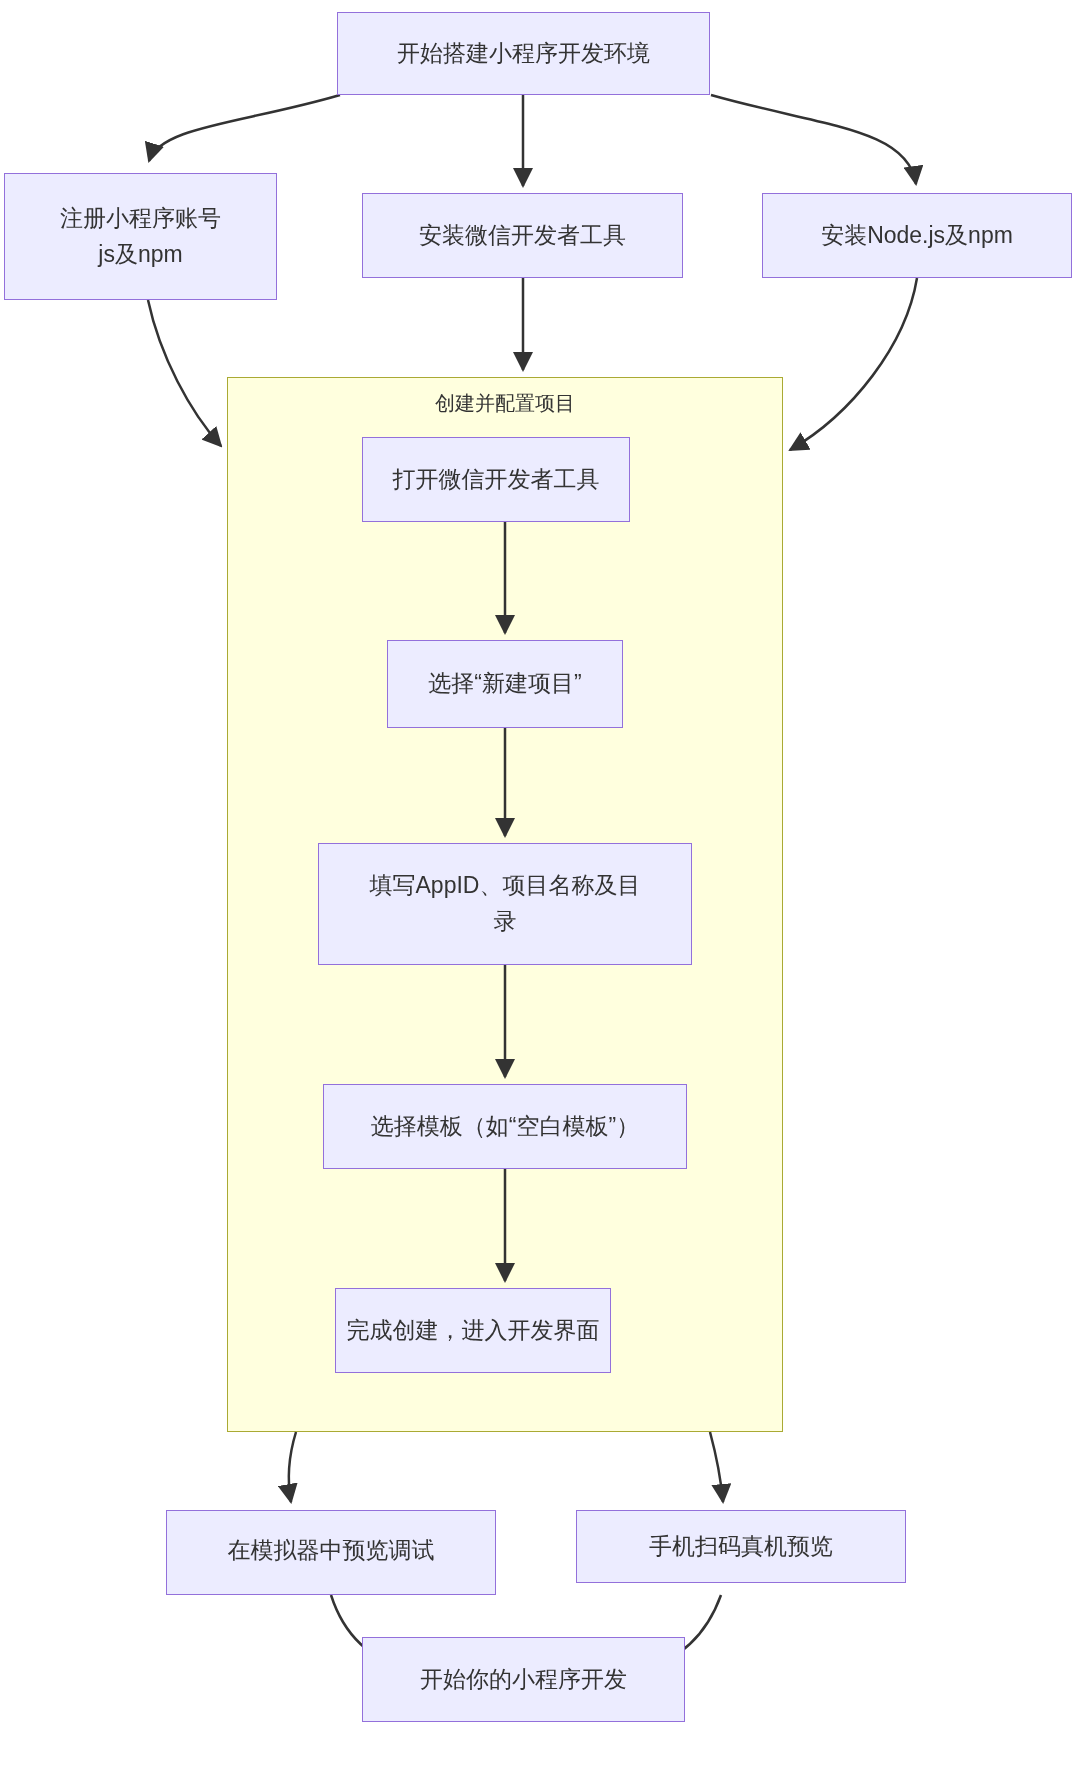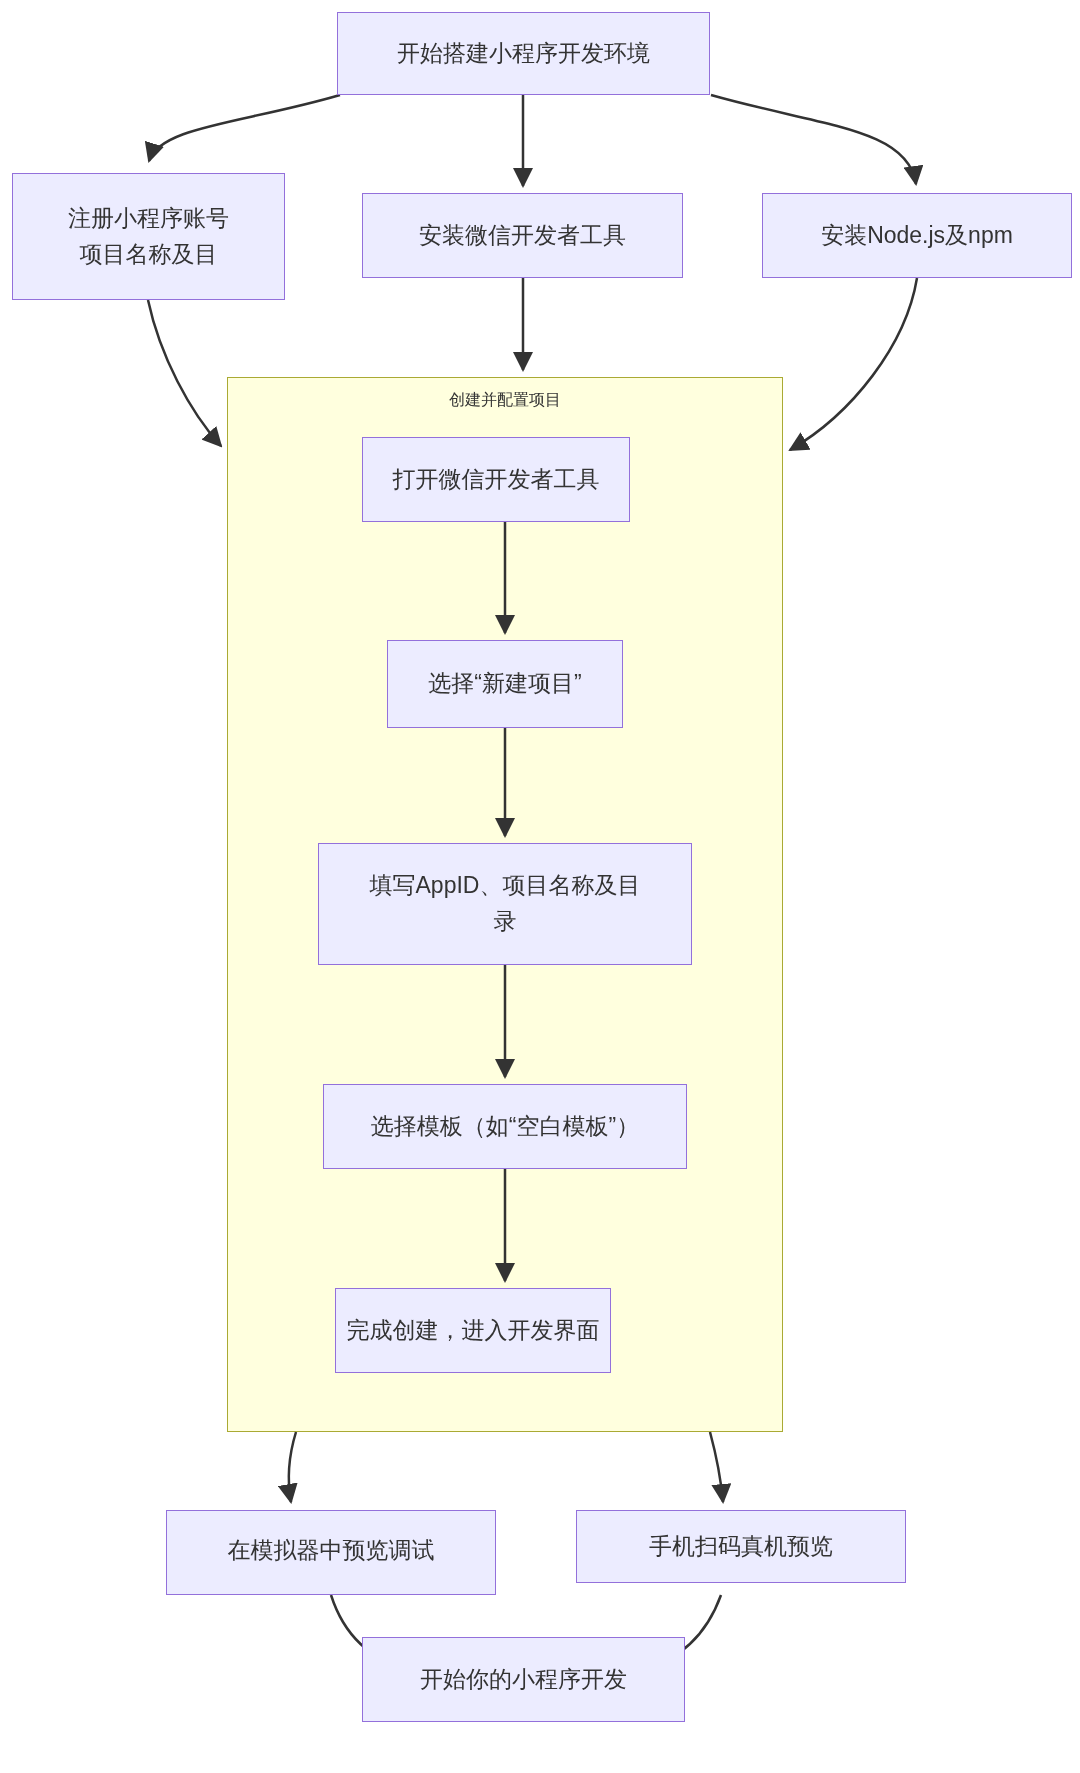--- a/index.html
+++ b/index.html
@@ -31,21 +31,21 @@
     position: absolute;
     background: #FFFFDE;
     border: 1.3px solid #AAAA33;
     box-sizing: border-box;
     z-index: 1;
   }
   .cluster-title {
     width: 100%;
     text-align: center;
     padding-top: 12px;
-    font-size: 16px;
+    font-size: 20px;
     color: #333333;
   }
   .node {
     position: absolute;
     background: #ECECFF;
     border: 1.7px solid #9370DB;
     box-sizing: border-box;
     z-index: 3;
     display: flex;
     flex-direction: column;
@@ -86,23 +86,23 @@
   </svg>
 
   <div class="cluster" style="left:227px; top:377px; width:556px; height:1055px;">
     <div class="cluster-title">创建并配置项目</div>
   </div>
 
   <div class="node" style="left:337px; top:12px; width:373px; height:83px;">
     <span class="line">开始搭建小程序开发环境</span>
   </div>
 
-  <div class="node" style="left:12px; top:173px; width:273px; height:127px;">
+  <div class="node" style="left:4px; top:173px; width:273px; height:127px;">
     <span class="line">注册小程序账号</span>
-    <span class="line">项目名称及目</span>
+    <span class="line">js及npm</span>
   </div>
 
   <div class="node" style="left:362px; top:193px; width:321px; height:85px;">
     <span class="line">安装微信开发者工具</span>
   </div>
 
   <div class="node" style="left:762px; top:193px; width:310px; height:85px;">
     <span class="line">安装Node.js及npm</span>
   </div>
 

